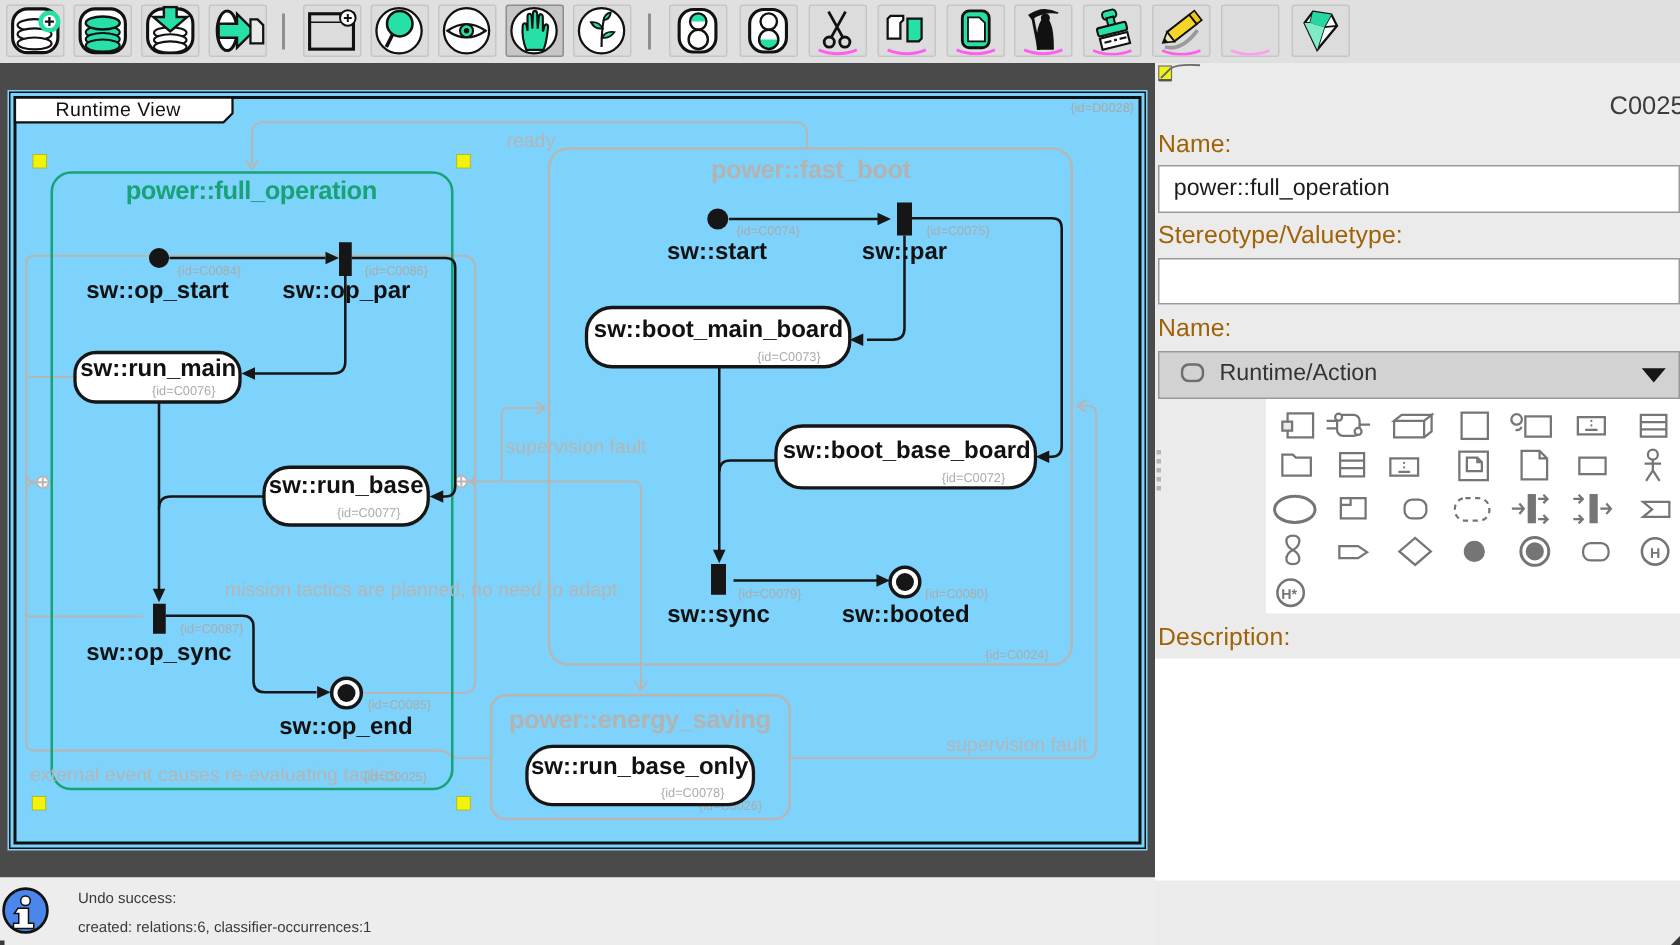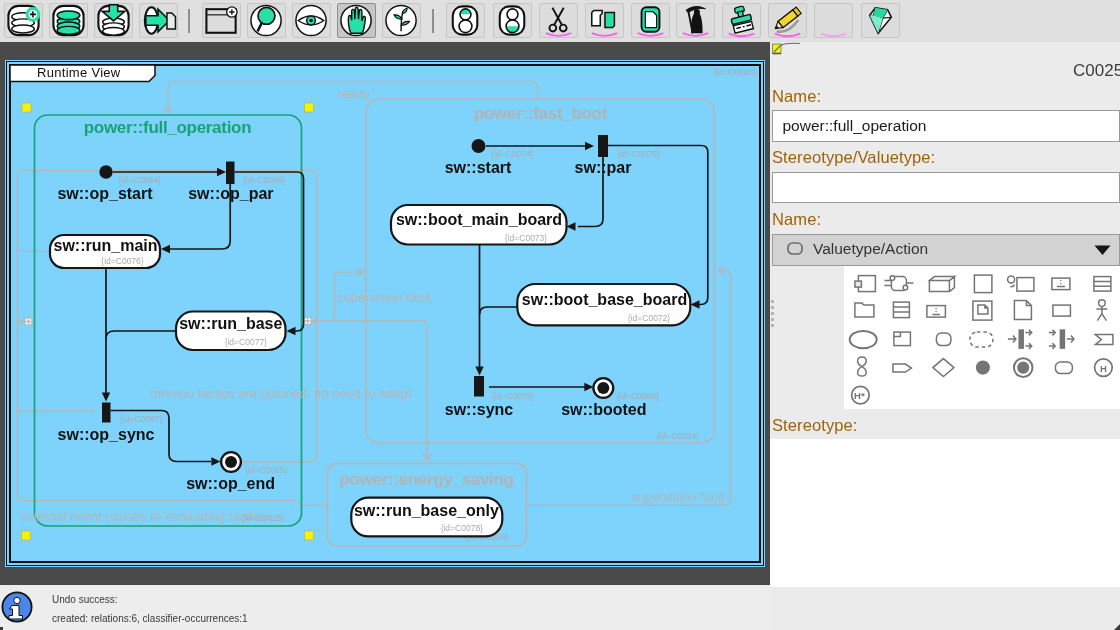--- a/index.html
+++ b/index.html
@@ -321,21 +321,21 @@
 <div class="abs" style="left:1px;top:258px;width:3px;height:27px;border-left:3px dotted #b5b5b5"></div>
 <div class="lbl" style="left:2px;top:45px">Name:</div>
 <div class="inp" style="left:1.5px;top:68px;width:348px;height:31.5px">power::full_operation</div>
 <div class="lbl" style="left:2px;top:106px">Stereotype/Valuetype:</div>
 <div class="inp" style="left:1.5px;top:130.3px;width:348px;height:31px"></div>
 <div class="lbl" style="left:2px;top:168px">Name:</div>
 <div class="abs" style="left:1.5px;top:191.5px;width:348px;height:32.3px;background:#d2d2d2;border:1px solid #999"></div>
 <svg class="abs" style="left:17px;top:200px" width="16" height="13">
       <rect x="1" y="1" width="14" height="11" rx="4.5" fill="none" stroke="#6e6e6e" stroke-width="1.7"></rect>
     </svg>
-<div class="abs" style="left:43px;top:198px;font-size:15.5px;color:#333">Valuetype/Action</div>
+<div class="abs" style="left:43px;top:198px;font-size:15.5px;color:#333">Runtime/Action</div>
 <svg class="abs" style="left:324px;top:202.5px" width="17" height="11">
       <path d="M0.5,0.5 H16.5 L8.5,10 Z" fill="#161616"></path>
     </svg>
 <div class="abs" style="left:73.6px;top:224.4px;width:276.4px;height:142.6px;background:#fff"></div>
 <svg class="abs" style="left:73.6px;top:224.4px" width="276" height="142" fill="none" stroke="#757575" stroke-width="1.5">
 <g transform="translate(-843.6,-266.4)">
 
 <rect x="858" y="276" width="17" height="16"></rect>
         <rect x="854.5" y="281.5" width="6.5" height="6" fill="#ebebeb"></rect>
 <rect x="891" y="277" width="15" height="14" rx="4"></rect>
@@ -382,21 +382,21 @@
 <circle cx="1022.8" cy="368" r="9.3" stroke-width="2"></circle>
         <circle cx="1022.8" cy="368" r="5.3" fill="#757575"></circle>
 <rect x="1055" y="362.5" width="17" height="11.5" rx="5"></rect>
 <circle cx="1103" cy="368" r="8.8" stroke-width="1.7"></circle>
         <text x="1103" y="372.3" font-size="9.5" font-weight="bold" fill="#757575" stroke="none" text-anchor="middle">H</text>
 
 <circle cx="860" cy="395.5" r="8.8" stroke-width="1.7"></circle>
         <text x="859" y="399.8" font-size="9.5" font-weight="bold" fill="#757575" stroke="none" text-anchor="middle">H*</text>
 </g>
 </svg>
-<div class="lbl" style="left:2px;top:374px">Stereotype:</div>
+<div class="lbl" style="left:2px;top:374px">Description:</div>
 <div class="abs" style="left:0px;top:396.5px;width:350px;height:148px;background:#fff"></div>
 </div>
 
 <div class="abs" style="left:0;top:585px;width:770px;height:45px;background:#ededed">
 <svg class="abs" style="left:1px;top:6px" width="34" height="34">
 <circle cx="16" cy="16" r="14.6" fill="#4b87ea" stroke="#111" stroke-width="1.8"></circle>
 <circle cx="16" cy="9.5" r="3.2" fill="#fff" stroke="#111" stroke-width="1"></circle>
 <path d="M11,14.5 h7 v10 h3.5 v3.5 h-13.5 v-3.5 h3.5 v-6.5 h-3 z" fill="#fff" stroke="#111" stroke-width="1"></path>
 </svg>
 <div class="abs" style="left:52px;top:4.5px;font-size:10px;color:#3a3a3a;line-height:19.3px">Undo success:<br>created: relations:6, classifier-occurrences:1</div>

